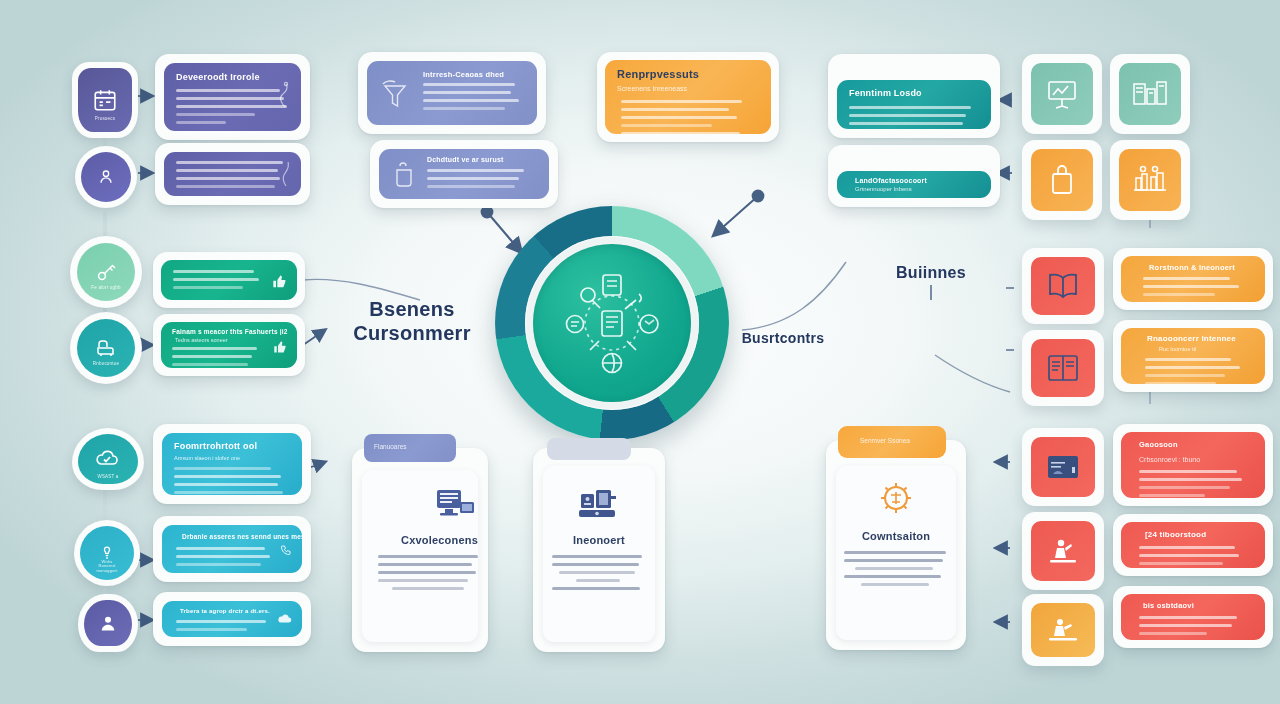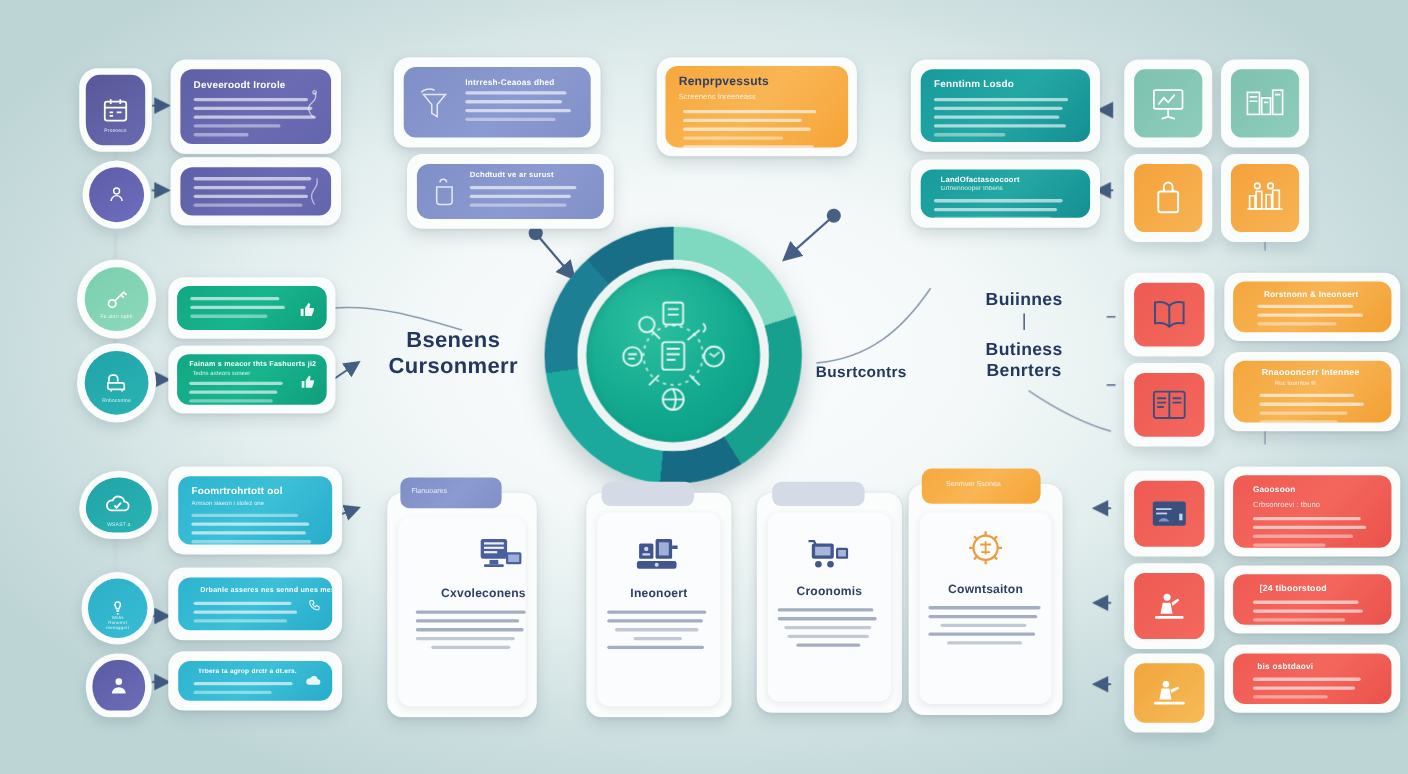--- a/index.html
+++ b/index.html
@@ -26,21 +26,21 @@
     box-shadow: 0 6px 14px rgba(60,85,95,0.17), 0 1px 3px rgba(60,85,95,0.10);
   }
   .inner {
     position: absolute;
     border-radius: 11px;
     overflow: hidden;
   }
   .inner.purple  { background: linear-gradient(135deg,#5f5fa8 0%,#6b6bb4 55%,#6365ad 100%); }
   .inner.periwnk { background: linear-gradient(135deg,#7f8fc7 0%,#8b9ad0 55%,#8290c8 100%); }
   .inner.orange  { background: linear-gradient(135deg,#f7a83c 0%,#f9b554 50%,#f6a436 100%); }
-  .inner.teal    { background: linear-gradient(135deg,#179a9c 0%,#24a8a4 50%,#148f93 100%); }
+  .inner.teal    { background: linear-gradient(135deg,#179a9c 0%,#24a8a4 50%,#148f93 100%); margin-top: 17px; }
   .inner.green   { background: linear-gradient(135deg,#11a884 0%,#17b58e 50%,#0f9e7c 100%); }
   .inner.cyan    { background: linear-gradient(135deg,#2cb4cf 0%,#3cc0d8 50%,#27accb 100%); }
   .inner.red     { background: linear-gradient(135deg,#ef5a52 0%,#f4665c 50%,#ea524b 100%); }
   .inner.amber   { background: linear-gradient(135deg,#f4a63c 0%,#f8b455 50%,#f2a033 100%); }
   .inner.white   { background: #fbfcfd; }
 
   .ctitle {
     color: #ffffff;
     font-weight: bold;
     letter-spacing: .2px;
@@ -454,22 +454,20 @@
         <path d="M41 38 L49 46M85 38 L74 47M39 88 L48 79M85 88 L76 79"></path>
         <path d="M88 32c3 2 3 6 0 8"></path>
       </svg>
     </div>
   </div>
 
   <div class="flabel" style="left:352px; top:298px; width:120px; font-size:20px;">Bsenens
 Cursonmerr</div>
   <div class="flabel" style="left:728px; top:330px; width:110px; font-size:14px;">Busrtcontrs</div>
   <div class="flabel" style="left:876px; top:264px; width:110px; font-size:16px;">Buiinnes</div>
-  <div class="flabel" style="left:876px; top:310px; width:110px; font-size:16px;">Butiness
-Benrters</div>
 
   <div class="shell" style="left:352px; top:448px; width:136px; height:204px;">
     <div class="inner periwnk" style="left:12px; top:-14px; width:92px; height:28px; border-radius:8px;">
       <span class="sub" style="position:absolute;left:10px;top:9px;font-size:6.5px;">Flanuoares</span>
     </div>
     <div class="inner white" style="left:10px;top:22px;right:10px;bottom:10px;
          box-shadow:0 2px 6px rgba(60,85,95,.10); display:flex; flex-direction:column; align-items:flex-end;">
       <svg style="margin-top:16px;" width="46" height="40" viewBox="0 0 46 40" fill="#4a5f9e">
         <rect x="5" y="4" width="24" height="18" rx="2"></rect>
         <rect x="8" y="7" width="18" height="2" fill="#eef1f8"></rect>
@@ -509,43 +507,20 @@
       <div class="lines" style="position:static;margin-top:9px;width:84%;">
         <div class="ln dark" style="width:96%"></div>
           <div class="ln dark" style="width:92%"></div>
         <div class="ln dark dim" style="width:80%;margin-left:8%"></div>
         <div class="ln dark dim" style="width:46%;margin-left:26%"></div>
         <div class="ln dark" style="width:94%"></div>
       </div>
     </div>
   </div>
 
-  <div class="shell" style="left:688px; top:448px; width:132px; height:200px;">
-    <div class="inner" style="left:14px; top:-10px; width:84px; height:22px; border-radius:8px; background:#d4dbe6;"></div>
-    <div class="inner white" style="left:10px;top:18px;right:10px;bottom:10px;
-         box-shadow:0 2px 6px rgba(60,85,95,.10); display:flex; flex-direction:column; align-items:center;">
-      <svg style="margin-top:20px;" width="44" height="36" viewBox="0 0 44 36" fill="#41558f">
-        <rect x="6" y="8" width="20" height="14" rx="2"></rect>
-          <rect x="9" y="11" width="14" height="8" fill="#a7b6d9"></rect>
-        <circle cx="12" cy="27" r="3"></circle>
-          <circle cx="23" cy="27" r="3"></circle>
-        <rect x="28" y="12" width="11" height="10" rx="1.5"></rect>
-          <path d="M30 14h7v6h-7z" fill="#a7b6d9"></path>
-        <path d="M3 6h5l2 4" stroke="#41558f" stroke-width="2" fill="none"></path>
-      </svg>
-      <div class="ctitle dark" style="margin-top:10px;font-size:11px;">Croonomis</div>
-      <div class="lines" style="position:static;margin-top:9px;width:84%;">
-        <div class="ln dark" style="width:92%"></div>
-          <div class="ln dark" style="width:96%"></div>
-        <div class="ln dark dim" style="width:84%;margin-left:6%"></div>
-        <div class="ln dark dim" style="width:78%;margin-left:10%"></div>
-        <div class="ln dark" style="width:62%;margin-left:18%"></div>
-      </div>
-    </div>
-  </div>
 
   <div class="shell" style="left:826px; top:440px; width:140px; height:210px;">
     <div class="inner orange" style="left:12px; top:-14px; width:108px; height:32px; border-radius:9px;">
       <span class="sub" style="position:absolute;left:22px;top:11px;font-size:6.5px;">Senmver Ssonea</span>
     </div>
     <div class="inner white" style="left:10px;top:26px;right:10px;bottom:10px;
          box-shadow:0 2px 6px rgba(60,85,95,.10); display:flex; flex-direction:column; align-items:center;">
       <svg style="margin-top:12px;" width="46" height="44" viewBox="0 0 46 44" fill="none" stroke="#ef9b3c" stroke-width="2">
         <circle cx="23" cy="20" r="11"></circle>
         <path d="M23 5v4M23 31v4M8 20h4M34 20h4M12.5 9.5l3 3M30.5 27.5l3 3M33.5 9.5l-3 3M15.5 27.5l-3 3"></path>

